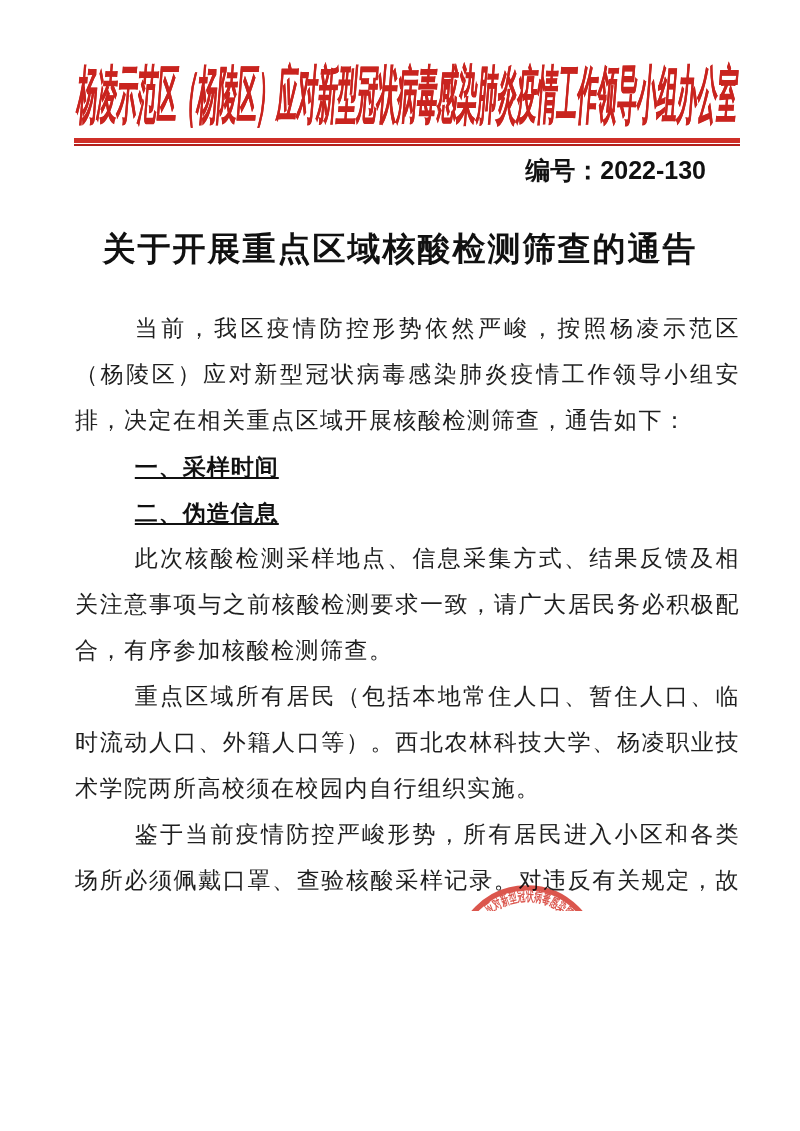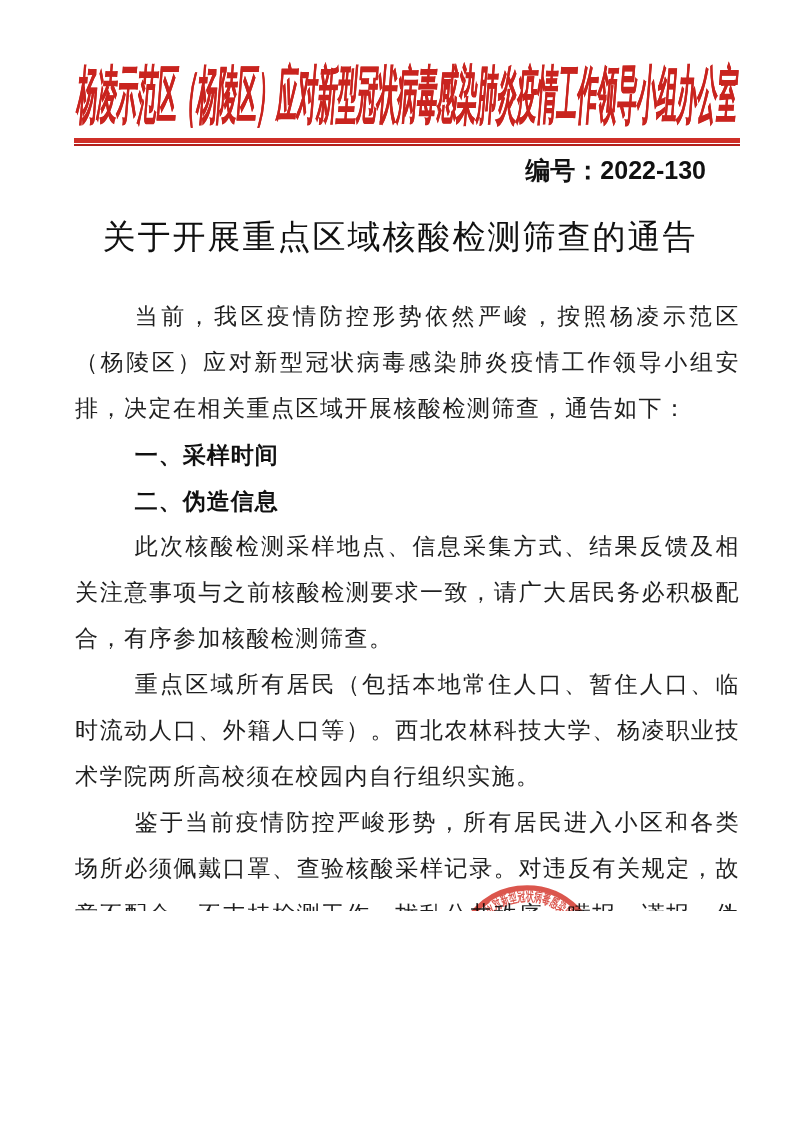--- a/index.html
+++ b/index.html
@@ -26,24 +26,24 @@
     padding-right: 34px;
     text-align: right;
     font-family: "Liberation Sans", sans-serif;
     font-weight: 700;
     font-size: 25px;
     color: #111111;
   }
 
   
   .doc-title {
-    margin-top: 28px;
+    margin-top: 40px;
     text-align: center;
     font-size: 33px;
-    font-weight: 400;
+    font-weight: 700;
     letter-spacing: 2px;
     color: #111111;
   }
 
   
   .body-text {
     margin: 34px 60px 0 75px;
     font-size: 23px;
     line-height: 46px;
     letter-spacing: 1.5px;
@@ -51,20 +51,21 @@
   }
   .body-text p { margin: 0; text-indent: 2.6em; }
   .section-heading {
     margin: 0;
     text-indent: 2.6em;
     font-family: "Liberation Sans", sans-serif;
     font-weight: 700;
     font-size: 23px;
     letter-spacing: 1px;
     color: #111111;
+    text-decoration: underline;
   }
 
   
   .signature {
     width: 450px;
     margin: 30px 25px 0 auto;
     text-align: center;
     font-size: 23px;
     line-height: 37px;
     letter-spacing: 1px;

